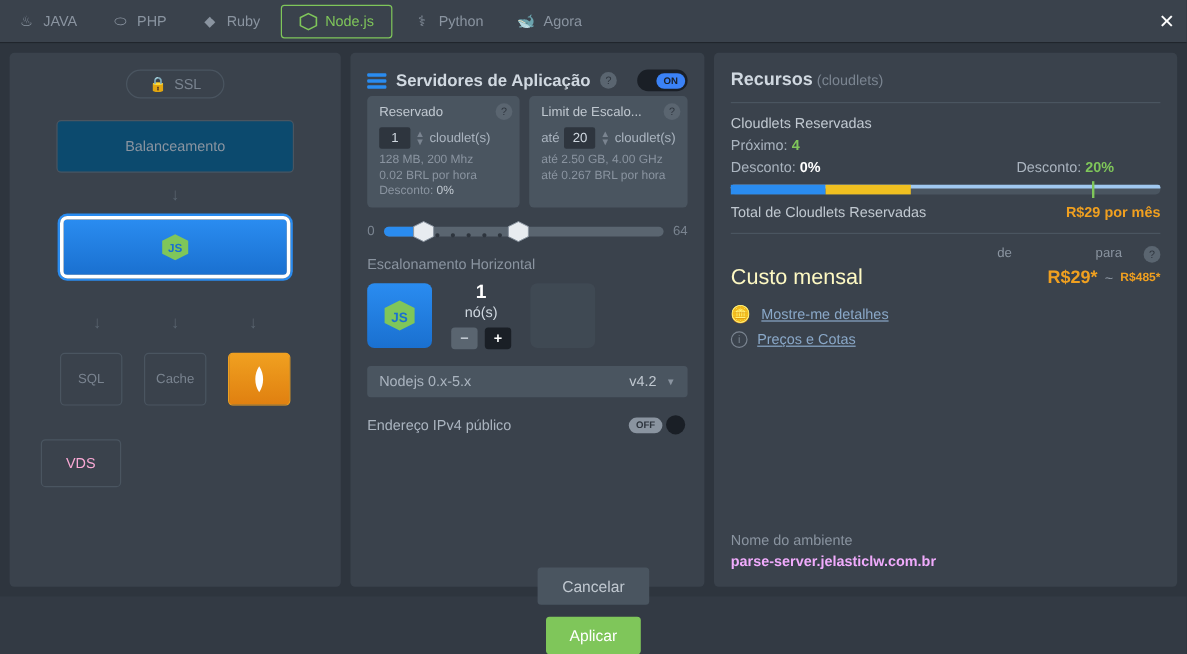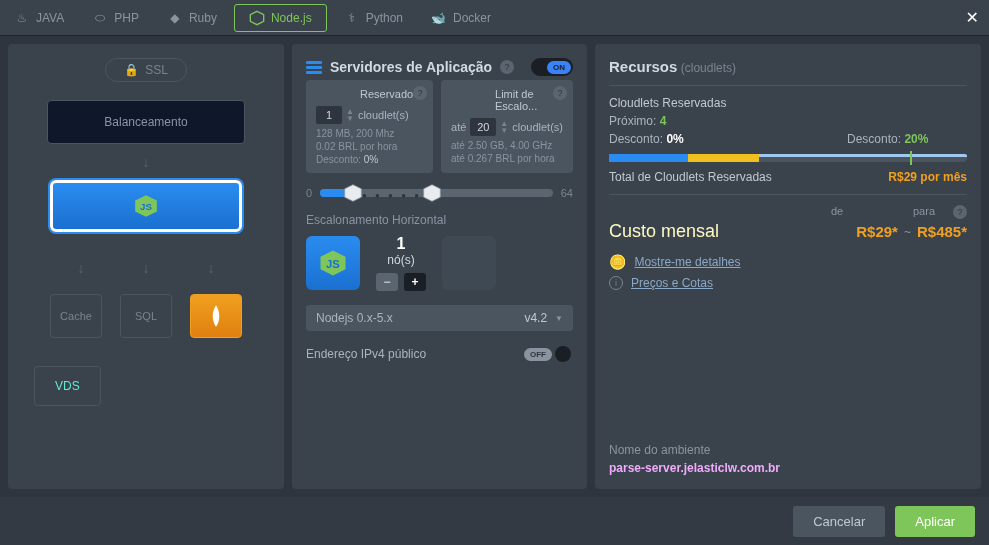--- a/index.html
+++ b/index.html
@@ -8,41 +8,41 @@
 .tab { padding:0 14px; height:36px; display:flex; align-items:center; gap:6px; color:#8a94a0; cursor:pointer; }
 .tab.active { color:#7fc65a; border:1px solid #7fc65a; border-radius:3px; margin:3px; height:28px; }
 .tab-icon { width:16px; height:16px; display:flex; align-items:center; justify-content:center; }
 .close-btn { position:absolute; right:10px; top:8px; color:#fff; font-size:16px; cursor:pointer; }
 .main { display:flex; padding:8px; gap:8px; height:calc(100% - 36px - 48px); }
 .col { background:#3a424c; border-radius:4px; padding:14px; position:relative; }
 .col-left { width:276px; display:flex; flex-direction:column; align-items:center; }
 .col-mid { width:295px; }
 .col-right { flex:1; }
 .ssl-btn { border:1px solid #4a5560; border-radius:16px; padding:4px 18px; color:#7a8490; display:flex; align-items:center; gap:6px; }
-.balance-btn { margin-top:18px; border:1px solid #4a5560; border-radius:4px; padding:14px 56px; color:#8a94a0; background:#0f172a; }
+.balance-btn { margin-top:18px; border:1px solid #4a5560; border-radius:4px; padding:14px 56px; color:#8a94a0; background:#0c4a6e; }
 .arrow-down { color:#5a6570; font-size:14px; margin:10px 0; }
 .node-main { width:192px; height:52px; background:linear-gradient(#2a8cf0,#1a70d0); border:3px solid #fff; border-radius:6px; display:flex; align-items:center; justify-content:center; box-shadow:0 0 0 2px #2a8cf0; }
 .node-logo { width:26px; height:26px; }
 .arrow-row { display:flex; gap:58px; margin-top:18px; }
 .stack-row { display:flex; gap:18px; margin-top:8px; }
 .stack-item { width:52px; height:44px; border:1px solid #4a5560; border-radius:4px; display:flex; align-items:center; justify-content:center; color:#7a8490; font-size:11px; }
 .stack-item.active { background:linear-gradient(#f0a020,#e08010); border-color:#f0a020; }
-.vds-btn { margin-top:28px; border:1px solid #4a5560; border-radius:4px; padding:12px 20px; color:#5eead4; align-self:flex-start; margin-left:12px; }
+.vds-btn { margin-top:28px; border:1px solid #4a5560; border-radius:4px; padding:12px 20px; color:#f9a8d4; align-self:flex-start; margin-left:12px; }
 .section-header { display:flex; align-items:center; gap:8px; margin-bottom:4px; }
 .section-title { color:#d0d8e0; font-size:14px; font-weight:bold; }
 .hamb { color:#2a8cf0; display:flex; flex-direction:column; gap:2px; }
 .hamb span { width:16px; height:3px; background:#2a8cf0; border-radius:1px; }
 .help-ic { width:14px; height:14px; border-radius:50%; background:#5a6570; color:#2e353e; font-size:9px; display:inline-flex; align-items:center; justify-content:center; }
 .toggle { width:42px; height:18px; border-radius:9px; background:#1a1f26; display:flex; align-items:center; padding:2px; margin-left:auto; }
 .toggle.on { justify-content:flex-end; }
 .toggle-pill { background:#3b82f6; color:#1a1f26; font-size:8px; font-weight:bold; padding:2px 6px; border-radius:7px; }
 .subhead { color:#8a94a0; margin:4px 0 8px; }
 .cards-row { display:flex; gap:8px; }
 .card { flex:1; background:#4a5560; border-radius:4px; padding:8px 10px; font-size:11px; position:relative; }
-.card-title { color:#c0c8d0; margin-bottom:6px;margin-left:44px; }
+.card-title { color:#c0c8d0; margin-bottom:6px; }
 .card .help-ic { position:absolute; right:6px; top:6px; }
 .cloudlet-row { display:flex; align-items:center; gap:4px; margin:4px 0; }
 .num-input { width:26px; height:18px; background:#2e353e; color:#d0d8e0; text-align:center; border-radius:2px; font-size:11px; line-height:18px; }
 .spinner { color:#7a8490; font-size:8px; display:flex; flex-direction:column; line-height:7px; }
 .card-line { color:#8a94a0; font-size:10px; margin-top:2px; overflow:hidden; text-overflow:ellipsis; white-space:nowrap; }
 .card-line .bold { color:#c0c8d0; }
 .slider-wrap { display:flex; align-items:center; gap:8px; margin:14px 0; }
 .slider-track { flex:1; height:8px; background:#5a6570; border-radius:4px; position:relative; }
 .slider-fill { position:absolute; left:0; width:16%; height:8px; background:#2a8cf0; border-radius:4px; }
 .sl-handle { position:absolute; top:-6px; width:20px; height:20px; }
@@ -83,21 +83,21 @@
 .cost-head .lbl { font-size:11px; color:#8a94a0; }
 .cost-row { display:flex; align-items:center; margin-top:2px; }
 .tilde { color:#8a94a0; margin:0 6px; }
 .link-row { display:flex; align-items:center; gap:8px; margin:12px 0 6px; }
 .link { color:#8aa8c8; text-decoration:underline; }
 .coin-ic { color:#f0a020; font-size:14px; }
 .info-ic { width:14px; height:14px; border-radius:50%; border:1px solid #7a8490; color:#7a8490; font-size:9px; display:flex; align-items:center; justify-content:center; }
 .env-block { position:absolute; bottom:14px; left:14px; }
 .env-label { color:#8a94a0; margin-bottom:4px; }
 .env-value { color:#f0abfc; font-weight:bold; }
-.footer { position:absolute; bottom:0; left:0; right:0; height:48px; background:#333a44; display:flex; align-items:center; justify-content:flex-end; padding:0 14px; gap:10px; }
+.footer { position:absolute; bottom:0; left:0; right:0; height:48px; background:#333a44; display:flex; align-items:center; justify-content:flex-end; padding:0 14px; gap:10px;flex-direction:column; }
 .btn { padding:8px 20px; border-radius:3px; font-size:13px; cursor:pointer; }
 .btn-cancel { background:#4a5560; color:#c0c8d0; }
 .btn-apply { background:#7fc65a; color:#fff; }
 </style>
 </head>
 <body>
 
 <div class="top-tabs">
   <div class="tab">
       <span class="tab-icon">♨</span>
@@ -118,21 +118,21 @@
         </svg>
       </span>
       <span>Node.js</span>
     </div>
   <div class="tab">
       <span class="tab-icon">⚕</span>
       <span>Python</span>
     </div>
   <div class="tab">
       <span class="tab-icon">🐋</span>
-      <span>Docker</span>
+      <span>Agora</span>
     </div>
   <div class="close-btn">✕</div>
 </div>
 
 <div class="main">
 
   <div class="col col-left">
     <div class="ssl-btn">
         <span>🔒</span>
         <span>SSL</span>
@@ -145,24 +145,24 @@
           <text x="12" y="16" font-size="9" text-anchor="middle" fill="#1a70d0" font-weight="bold">JS</text>
         </svg>
     </div>
     <div class="arrow-row">
       <div class="arrow-down">↓</div>
       <div class="arrow-down">↓</div>
       <div class="arrow-down">↓</div>
     </div>
     <div class="stack-row">
       <div class="stack-item">
+          <span>SQL</span>
+        </div>
+      <div class="stack-item">
           <span>Cache</span>
-        </div>
-      <div class="stack-item">
-          <span>SQL</span>
         </div>
       <div class="stack-item active">
           <svg width="26" height="26" viewBox="0 0 24 24">
             <path d="M12 2 C16 8 16 16 12 22 C8 16 8 8 12 2" fill="#fff"></path>
           </svg>
         </div>
     </div>
     <div class="vds-btn"><span>VDS</span></div>
   </div>
 
@@ -285,21 +285,21 @@
       <span style="flex:1"></span>
       <span class="lbl" style="width:50px;">de</span>
       <span style="width:18px"></span>
       <span class="lbl" style="width:50px;text-align:center">para</span>
       <span class="help-ic" style="margin-left:4px">?</span>
     </div>
     <div class="cost-row">
       <span style="color:#fef9c3;font-size:18px;flex:1">Custo mensal</span>
       <span class="val-o" style="font-size:15px">R$29*</span>
       <span class="tilde">~</span>
-      <span class="val-o" style="font-size:15px">R$485*</span>
+      <span class="val-o" style="font-size:10px">R$485*</span>
     </div>
     <div class="link-row">
       <span class="coin-ic">🪙</span>
       <a class="link"><span>Mostre-me detalhes</span></a>
     </div>
     <div class="link-row" style="margin-top:4px">
       <span class="info-ic">i</span>
       <a class="link"><span>Preços e Cotas</span></a>
     </div>
     <div class="env-block">

